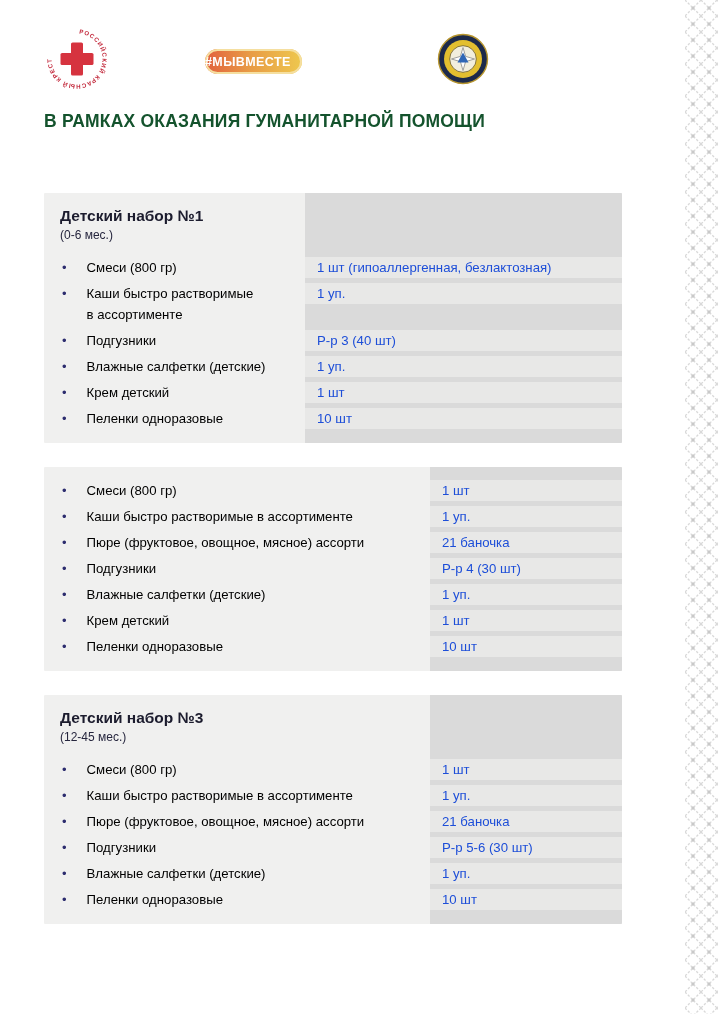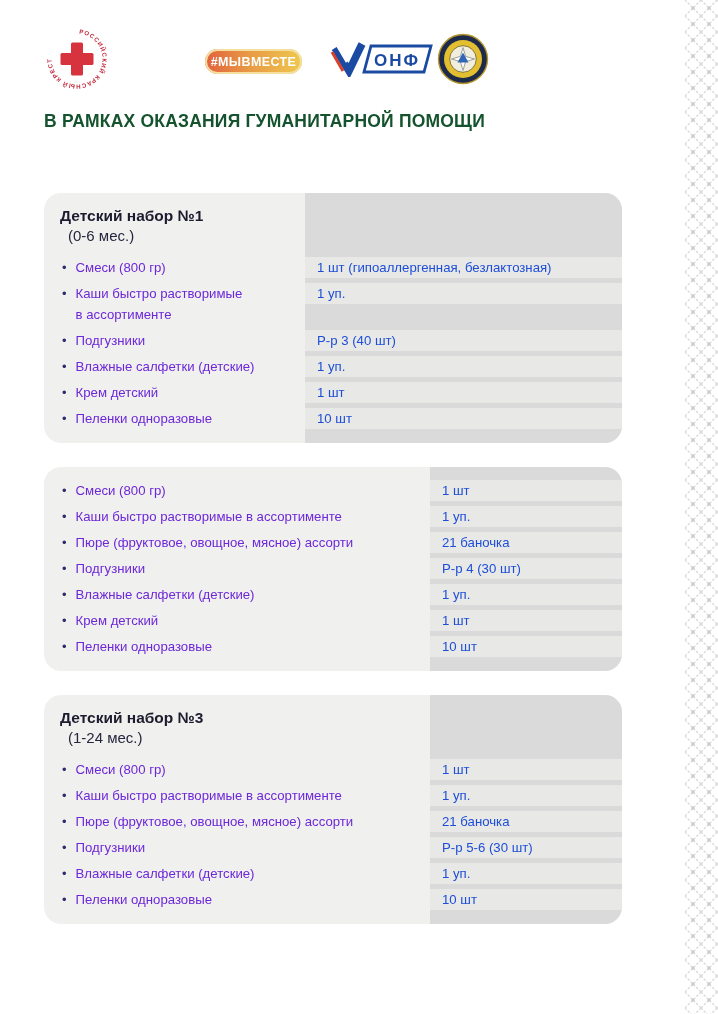--- a/index.html
+++ b/index.html
@@ -21,63 +21,63 @@
   .logo-avc{left:104px;top:0;}
   .avc-caption{
     position:absolute;left:66px;top:22px;width:36px;
     font-size:4.8px;line-height:1.35;font-weight:bold;color:#c2394a;
     letter-spacing:.2px;
   }
   .logo-badge{
     left:205px;top:21px;width:97px;height:25px;border-radius:13px;
     background:linear-gradient(90deg,#e2613e 0%,#e89a45 45%,#eec84e 100%);
     box-shadow:0 0 0 2px #f5dfa0 inset;
-    display:flex;align-items:center;justify-content:center;
+    display:flex;align-items:center;
     color:#ffffff;font-weight:bold;font-size:12.5px;letter-spacing:.4px;
   }
   .logo-onf{left:330px;top:13px;}
   .logo-mchs{left:437px;top:5px;}
 
   
   .intro{
     position:absolute;left:44px;top:100px;width:560px;
     font-size:17.5px;line-height:19.5px;font-weight:800;
     color:#14532d;letter-spacing:.2px;
   }
   .intro div{white-space:nowrap;}
 
   
   .panels{position:absolute;left:44px;top:193px;width:578px;}
   .panel{
-    position:relative;background:#f0f0ef;border-radius:17px;overflow:hidden;
+    position:relative;background:#f0f0ef;border-radius:1px;overflow:hidden;
     padding:13px 0 9px 0;margin-bottom:24px;
   }
   .panel .col-overlay{
     position:absolute;top:0;bottom:0;right:0;background:#dadada;z-index:0;
   }
   .panel--narrow{--col:261px;}
   .panel--wide{--col:386px;}
   .panel .col-overlay{left:var(--col);}
   .panel-head{position:relative;z-index:1;padding:0 16px 12px 16px;}
   .panel-title{font-size:15.5px;font-weight:800;color:#1c1c2e;line-height:20px;}
-  .panel-age{font-size:15px;color:#26263e;line-height:19px;margin-left:8px;}
+  .panel-age{font-size:12px;color:#26263e;line-height:19px;}
   .row{
     position:relative;z-index:1;display:flex;align-items:flex-start;
     margin-bottom:5px;
   }
   .label-cell{
     width:var(--col);box-sizing:border-box;
     padding-left:18px;padding-right:6px;
     display:flex;gap:9px;
   }
   .bullet{
     color:#2c2c6e;font-size:13px;line-height:21px;flex:0 0 auto;
   }
   .label{
-    font-size:13.2px;line-height:21px;color:#6d28d9;
+    font-size:13.2px;line-height:21px;color:#000000;margin-left:11px;
   }
   .panel--wide .label{white-space:nowrap;}
   .panel--narrow .label{max-width:210px;}
   .value-cell{
     flex:1;height:21px;line-height:21px;background:#e8e8e7;
     padding-left:12px;font-size:13.2px;color:#1d4ed8;white-space:nowrap;
     overflow:visible;
   }
   svg text{font-family:"Liberation Sans","DejaVu Sans",sans-serif;}
 </style>
@@ -111,29 +111,20 @@
         <rect x="25" y="14.5" width="12" height="33" rx="1.6" fill="#d6333f"></rect>
         <rect x="14.5" y="25" width="33" height="12" rx="1.6" fill="#d6333f"></rect>
       </svg>
     </div>
 
 
     <div class="logo logo-badge">
       <span>#МЫВМЕСТЕ</span>
     </div>
 
-    <div class="logo logo-onf">
-      <svg width="104" height="36" viewBox="0 0 104 36">
-        <path d="M5 7 L19 30 L32 3" stroke="#1b4aa2" stroke-width="7.5" fill="none"></path>
-        <path d="M2 11 L13 30" stroke="#d8402a" stroke-width="3" fill="none"></path>
-        <path d="M7 4 L17 21" stroke="#ffffff" stroke-width="2.6" fill="none"></path>
-        <polygon points="41,5 101,5 94,31 34,31" fill="#ffffff" stroke="#1b4aa2" stroke-width="2.8"></polygon>
-        <text x="67" y="24.5" text-anchor="middle" font-size="17" font-weight="bold" fill="#1b4aa2" letter-spacing="2">ОНФ</text>
-      </svg>
-    </div>
 
     <div class="logo logo-mchs">
       <svg width="52" height="52" viewBox="0 0 52 52">
         <circle cx="26" cy="26" r="24.5" fill="#1d2a4a" stroke="#b8962e" stroke-width="1.4"></circle>
         <circle cx="26" cy="26" r="19" fill="#e3bf2f"></circle>
         <circle cx="26" cy="26" r="13.3" fill="#f2eedd" stroke="#6b5a22" stroke-width="0.8"></circle>
         <polygon points="26,14.5 28.6,23.4 37.5,26 28.6,28.6 26,37.5 23.4,28.6 14.5,26 23.4,23.4" fill="#ffffff" stroke="#8a8a8a" stroke-width="0.8"></polygon>
         <polygon points="26,19.5 31.5,29.5 20.5,29.5" fill="#2f66b5"></polygon>
       </svg>
     </div>
@@ -246,21 +237,21 @@
             <span class="label">Пеленки одноразовые</span>
           </div>
         <div class="value-cell">10 шт</div>
       </div>
     </section>
 
     <section class="panel panel--wide">
       <div class="col-overlay"></div>
       <div class="panel-head">
         <div class="panel-title">Детский набор №3</div>
-        <div class="panel-age">(1-24 мес.)</div>
+        <div class="panel-age">(12-45 мес.)</div>
       </div>
       <div class="row">
         <div class="label-cell">
             <span class="bullet">•</span>
             <span class="label">Смеси (800 гр)</span>
           </div>
         <div class="value-cell">1 шт</div>
       </div>
       <div class="row">
         <div class="label-cell">

